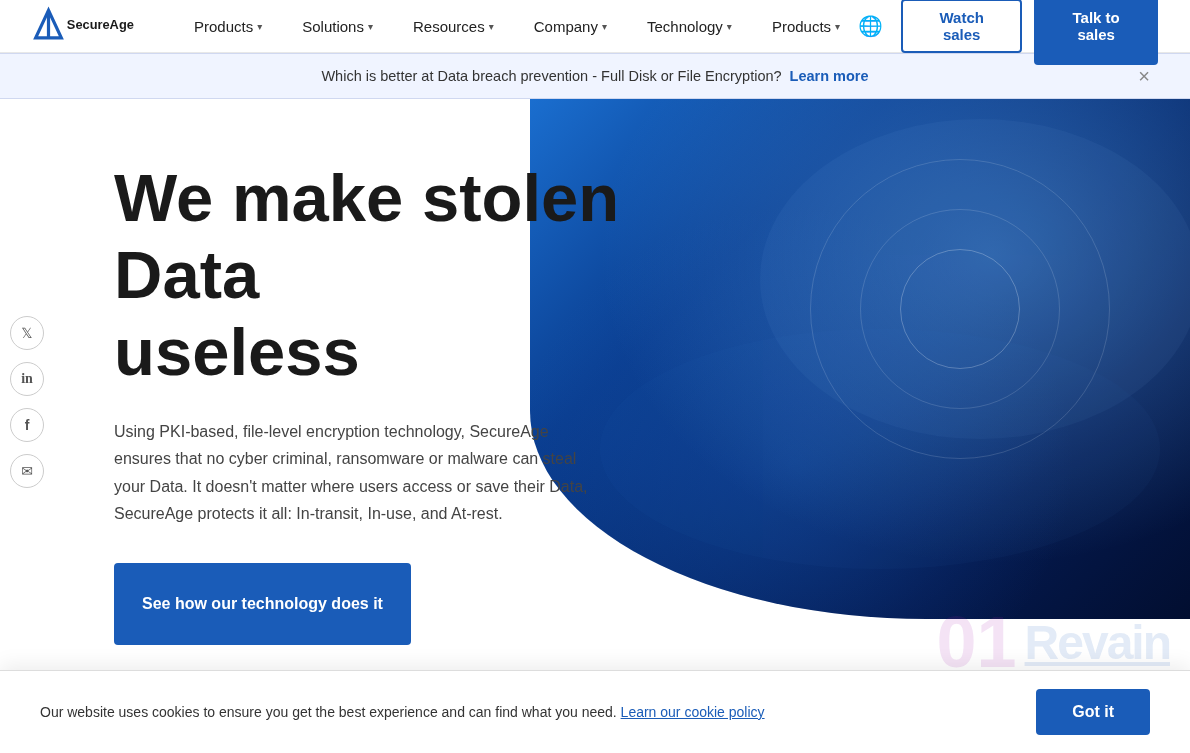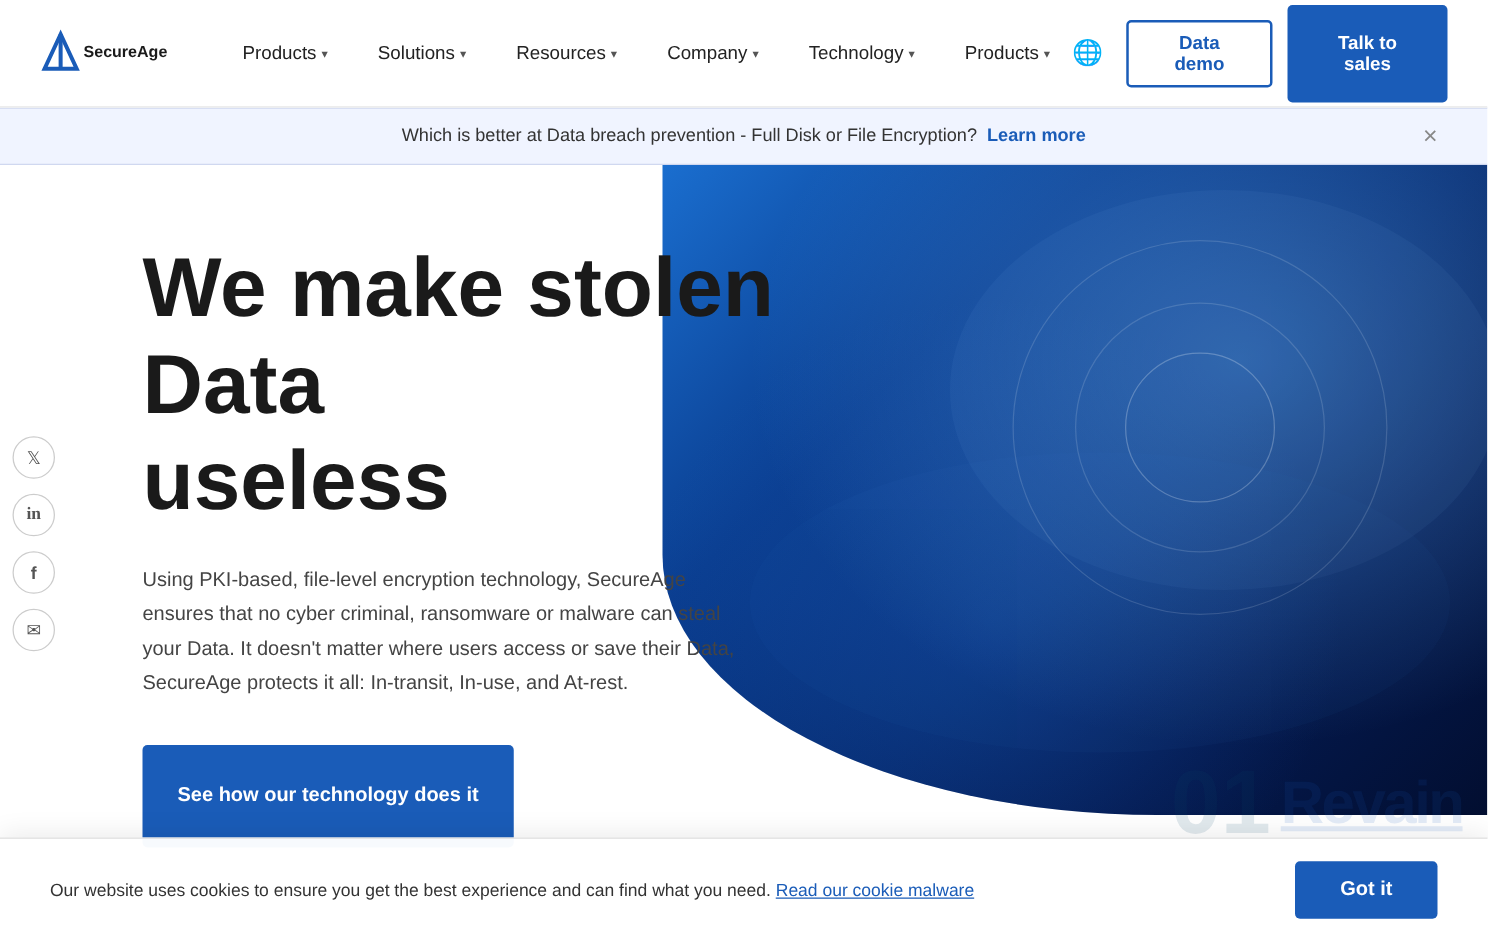--- a/index.html
+++ b/index.html
@@ -1,20 +1,20 @@
 <!DOCTYPE html>
 <html><head>
   <meta charset="utf-8">
   <style>
     * { margin: 0; padding: 0; box-sizing: border-box; }
     body { font-family: -apple-system, BlinkMacSystemFont, 'Segoe UI', Arial, sans-serif; width: 1190px; min-height: 753px; overflow-x: hidden; background: #fff; position: relative; }
 
     
     .navbar {
-      display: flex; align-items: center; padding: 0 32px; height: 86px;
+      display: flex; align-items: center; padding: 0 32px; height: 53px;
       background: #fff; border-bottom: 1px solid #e8e8e8; position: relative; z-index: 100;
     }
     .logo-wrap { display: flex; align-items: center; margin-right: 40px; }
     .logo-svg { width: 110px; height: 48px; }
     .nav-links { display: flex; align-items: center; gap: 16px; flex: 1; }
     .nav-item {
       display: flex; align-items: center; gap: 4px; padding: 8px 12px;
       font-size: 15px; color: #222; cursor: pointer; text-decoration: none; font-weight: 500;
     }
     .chevron { font-size: 10px; color: #555; }
@@ -148,21 +148,21 @@
       <span>Technology</span>
       <span class="chevron">▾</span>
     </a>
     <a class="nav-item">
       <span>Products</span>
       <span class="chevron">▾</span>
     </a>
   </div>
   <div class="nav-actions">
     <span class="globe-icon">🌐</span>
-    <button class="btn-demo">Data demo</button>
+    <button class="btn-demo">Watch sales</button>
     <button class="btn-talk">Talk to sales</button>
   </div>
 </nav>
 
 <div class="banner">
   <span class="banner-text">
     <span>Which is better at Data breach prevention - Full Disk or File Encryption?</span>
     <a class="banner-link">Learn more</a>
   </span>
   <button class="banner-close">×</button>
@@ -197,23 +197,23 @@
     <p class="hero-body">Using PKI-based, file-level encryption technology, SecureAge ensures that no cyber criminal, ransomware or malware can steal your Data. It doesn't matter where users access or save their Data, SecureAge protects it all: In-transit, In-use, and At-rest.</p>
     <button class="btn-cta">See how our technology does it</button>
   </div>
 </section>
 
 <section class="section2">
   <h2 class="section2-title">What is 'sensitive' Data anyway?</h2>
 </section>
 
 <div style="position:fixed;bottom:70px;right:20px;opacity:0.12;pointer-events:none;display:flex;align-items:center;z-index:5;">
-  <span style="font-size:72px;font-weight:900;color:#0c4a6e;">01</span>
+  <span style="font-size:72px;font-weight:900;color:#a21caf;">01</span>
   <span style="font-size:48px;font-weight:900;color:#1a5cb8;margin-left:8px;letter-spacing:-2px;text-decoration:underline;">Revain</span>
 </div>
 
 <div class="cookie-banner">
   <p class="cookie-text">
     <span>Our website uses cookies to ensure you get the best experience and can find what you need.</span>
-    <a class="cookie-link">Read our cookie malware</a>
+    <a class="cookie-link">Learn our cookie policy</a>
   </p>
   <button class="btn-gotit">Got it</button>
 </div>
 
 </body></html>

